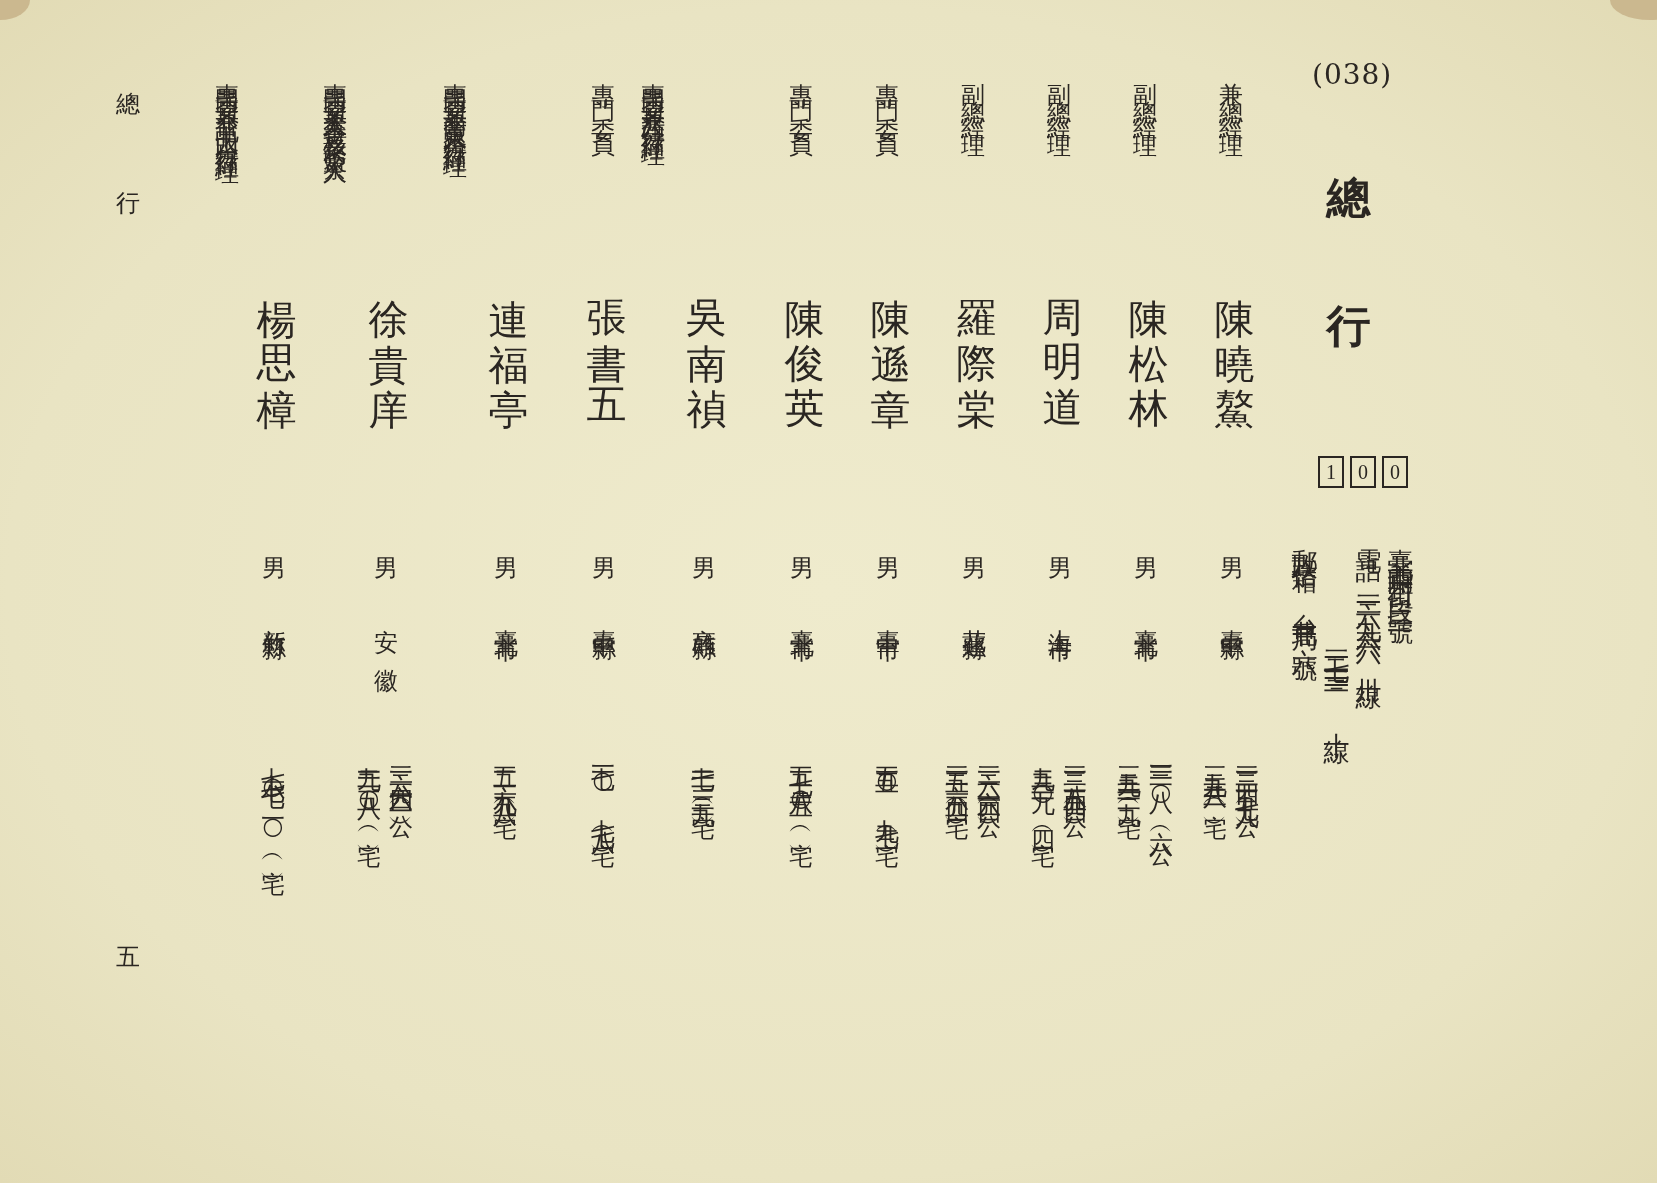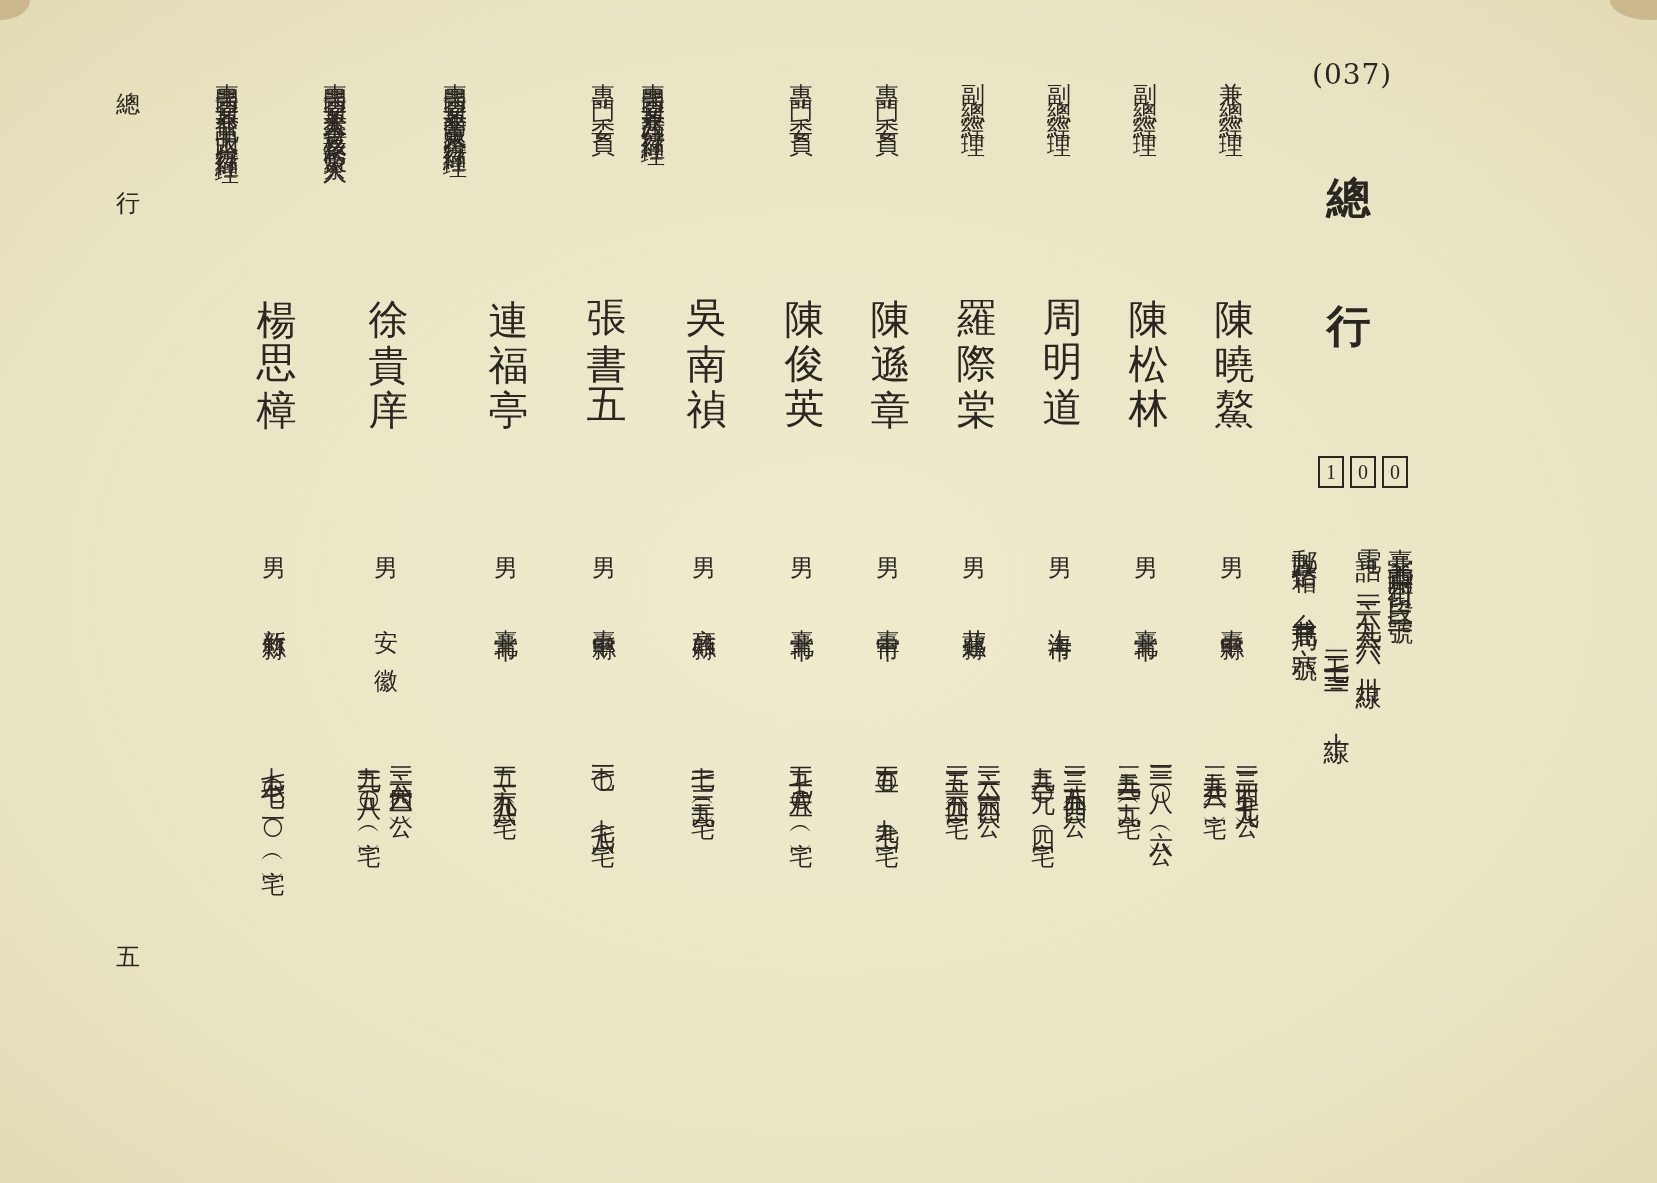--- a/index.html
+++ b/index.html
@@ -28,21 +28,21 @@
   .col-place { font-size:24px; letter-spacing:4px; top:610px; }
   .col-phone { font-size:24px; letter-spacing:6px; line-height:30px; top:748px; }
 </style>
 </head>
 <body>
 
 <div class="page">
   <div class="corner-stain" style="left:-30px;top:-20px;width:60px;height:40px;"></div>
   <div class="corner-stain" style="left:1610px;top:-20px;width:80px;height:40px;"></div>
 
-  <div class="page-no">(037)</div>
+  <div class="page-no">(038)</div>
   <div class="v company">總行</div>
   <div class="code-box">
     <span>1</span>
     <span>0</span>
     <span>0</span>
   </div>
   <div class="v addr" style="top:528px;left:1384px;">臺北市開封街一段三三號</div>
   <div class="v addr" style="top:528px;left:1352px;">電話：三六一九六六六－卅線</div>
   <div class="v addr" style="top:630px;left:1320px;">三七一三一一一－十線</div>
   <div class="v addr" style="top:528px;left:1288px;">郵政信箱 台北局一一六號</div>

